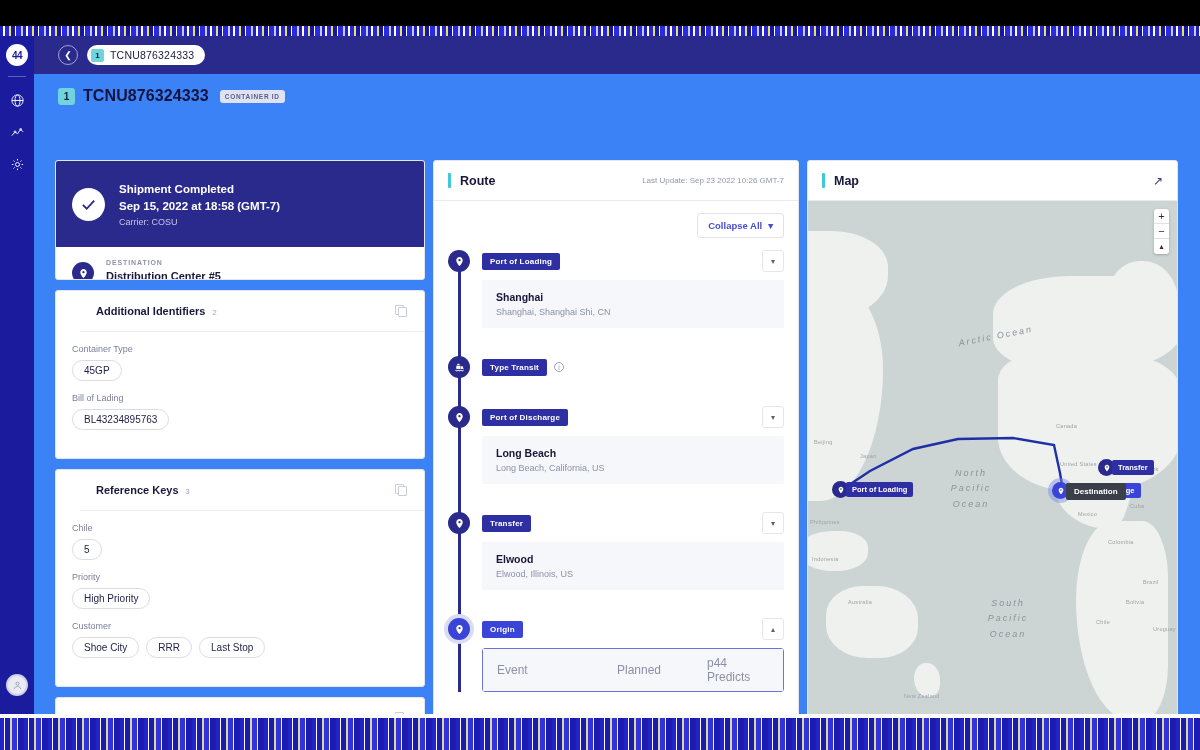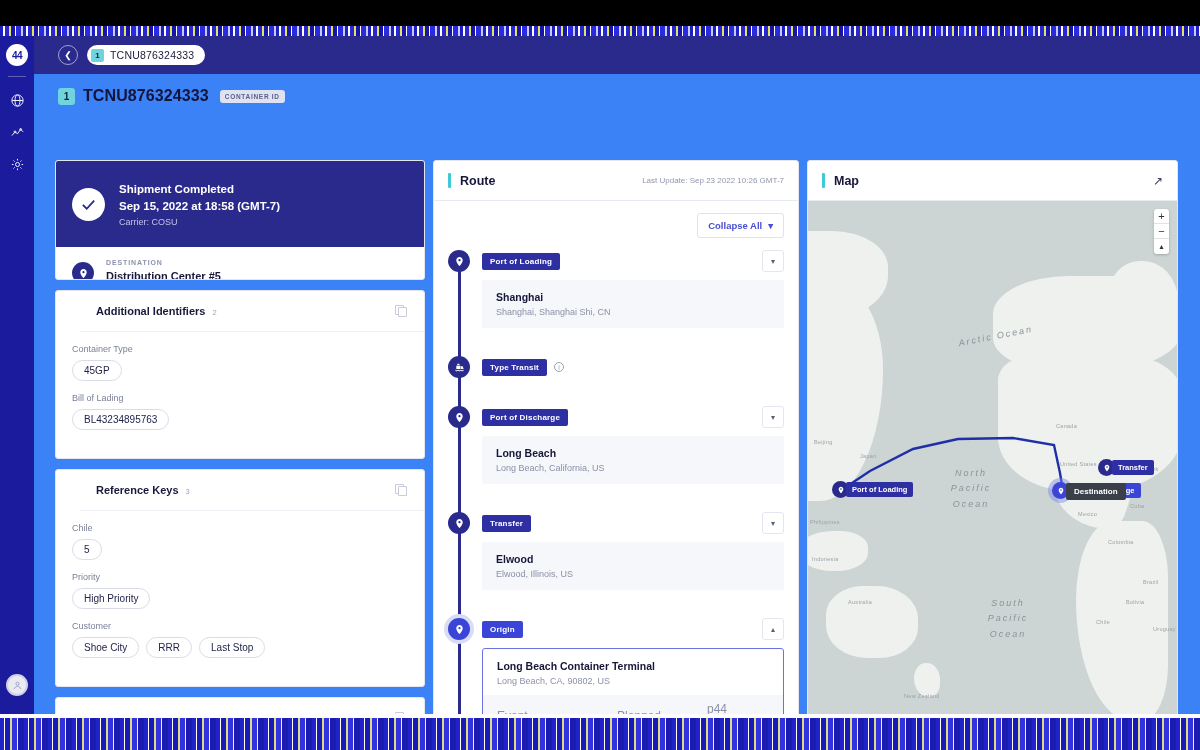--- a/index.html
+++ b/index.html
@@ -526,24 +526,20 @@
                   <path d="M12 2C8.1 2 5 5.1 5 9c0 5.3 7 13 7 13s7-7.7 7-13c0-3.9-3.1-7-7-7zm0 9.5A2.5 2.5 0 1112 6.5a2.5 2.5 0 010 5z"></path>
                 </svg>
             </div>
             <div class="stop-head">
               <div class="stop-tagrow">
                 <span class="stop-tag bright">Origin</span>
               </div>
               <div class="chev-btn">▴</div>
             </div>
             <div class="stop-card expanded">
-              <div class="exp-head">
-                <div class="stop-name">Long Beach Container Terminal</div>
-                <div class="stop-addr">Long Beach, CA, 90802, US</div>
-              </div>
               <table class="evt-table">
                 <thead>
                   <tr>
                     <th style="width:40%">Event</th>
                     <th style="width:30%">Planned</th>
                     <th style="width:30%">p44 Predicts</th>
                   </tr>
                 </thead>
 
               </table>

